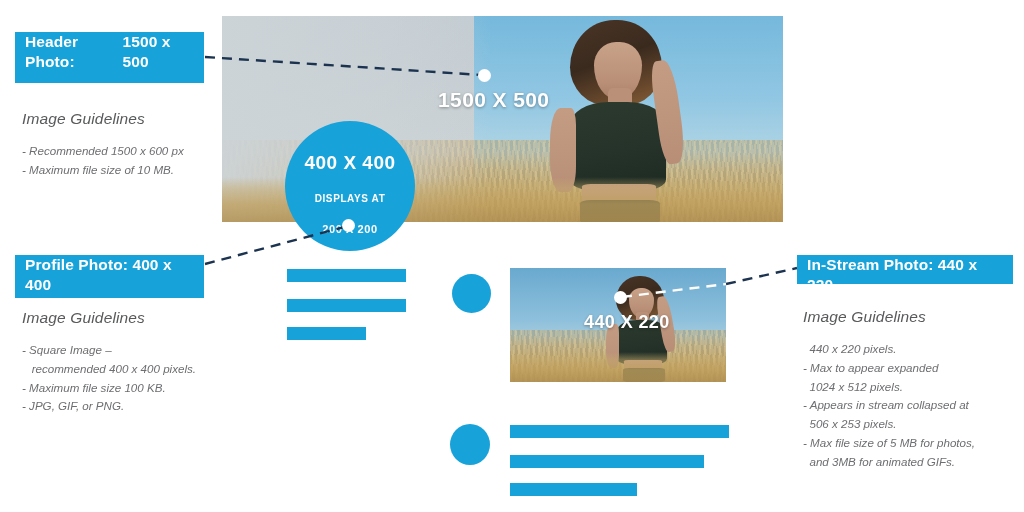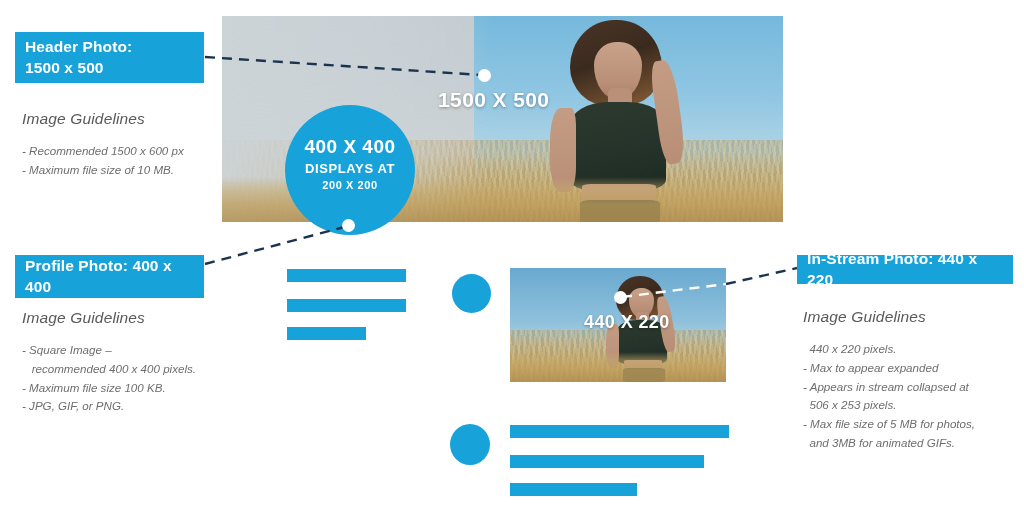--- a/index.html
+++ b/index.html
@@ -11,21 +11,21 @@
   }
   #root { position: relative; width: 1024px; height: 512px; background:#fff; }
 
   
   .chip {
     position: absolute;
     background: #18a2da;
     color: #ffffff;
     font-weight: bold;
     display: flex;
-    flex-direction: column;
+    flex-direction: row;
     justify-content: center;
     padding: 0 10px;
     line-height: 1.32;
     letter-spacing: .1px;
   }
   #chip-header { left: 15px; top: 32px; width: 189px; height: 51px; font-size: 15.5px; }
   #chip-profile { left: 15px; top: 255px; width: 189px; height: 43px; font-size: 15.5px; justify-content:center; }
   #chip-instream { left: 797px; top: 255px; width: 216px; height: 29px; font-size: 15.5px; justify-content:center; }
 
   
@@ -110,27 +110,28 @@
 
   .dot {
     position:absolute; border-radius:50%; background:#ffffff;
   }
   #dot-header { left: 478px; top: 69px; width: 13px; height: 13px; }
   #dot-profile { left: 342px; top: 219px; width: 13px; height: 13px; }
   #dot-instream { left: 614px; top: 291px; width: 13px; height: 13px; }
 
   
   #profile-circle {
-    position:absolute; left:285px; top:105px; width:130px; height:130px;
+    position:absolute; left:285px; top:121px; width:130px; height:130px;
     border-radius:50%; background:#18a2da; color:#fff;
     display:flex; flex-direction:column; align-items:center;
     padding-top: 31px;
+    gap: 16px;
   }
   #profile-circle .pc-main { font-size:19px; font-weight:bold; letter-spacing:.5px; }
-  #profile-circle .pc-sub  { font-size:13px; font-weight:bold; letter-spacing:.6px; margin-top:3px; }
+  #profile-circle .pc-sub  { font-size:10px; font-weight:bold; letter-spacing:.6px; margin-top:3px; }
   #profile-circle .pc-sub2 { font-size:11px; font-weight:bold; letter-spacing:.6px; margin-top:3px; }
 
   
   .bar { position:absolute; background:#18a2da; }
   .circ { position:absolute; border-radius:50%; background:#18a2da; }
 
   #bar-1 { left:287px; top:269px; width:119px; height:13px; }
   #bar-2 { left:287px; top:299px; width:119px; height:13px; }
   #bar-3 { left:287px; top:327px; width:79px;  height:13px; }
   #circ-1 { left:452px; top:274px; width:39px; height:39px; }
@@ -236,20 +237,21 @@
         <li>- Maximum file size 100 KB.</li>
         <li>- JPG, GIF, or PNG.</li>
       </ul>
   </div>
 
   <div class="guide" id="guide-instream">
     <h3>Image Guidelines</h3>
     <ul>
         <li>  440 x 220 pixels.</li>
         <li>- Max to appear expanded</li>
+        <li>  1024 x 512 pixels.</li>
         <li>- Appears in stream collapsed at</li>
         <li>  506 x 253 pixels.</li>
         <li>- Max file size of 5 MB for photos,</li>
         <li>  and 3MB for animated GIFs.</li>
       </ul>
   </div>
 
   <div class="bar" id="bar-1"></div>
   <div class="bar" id="bar-2"></div>
   <div class="bar" id="bar-3"></div>

